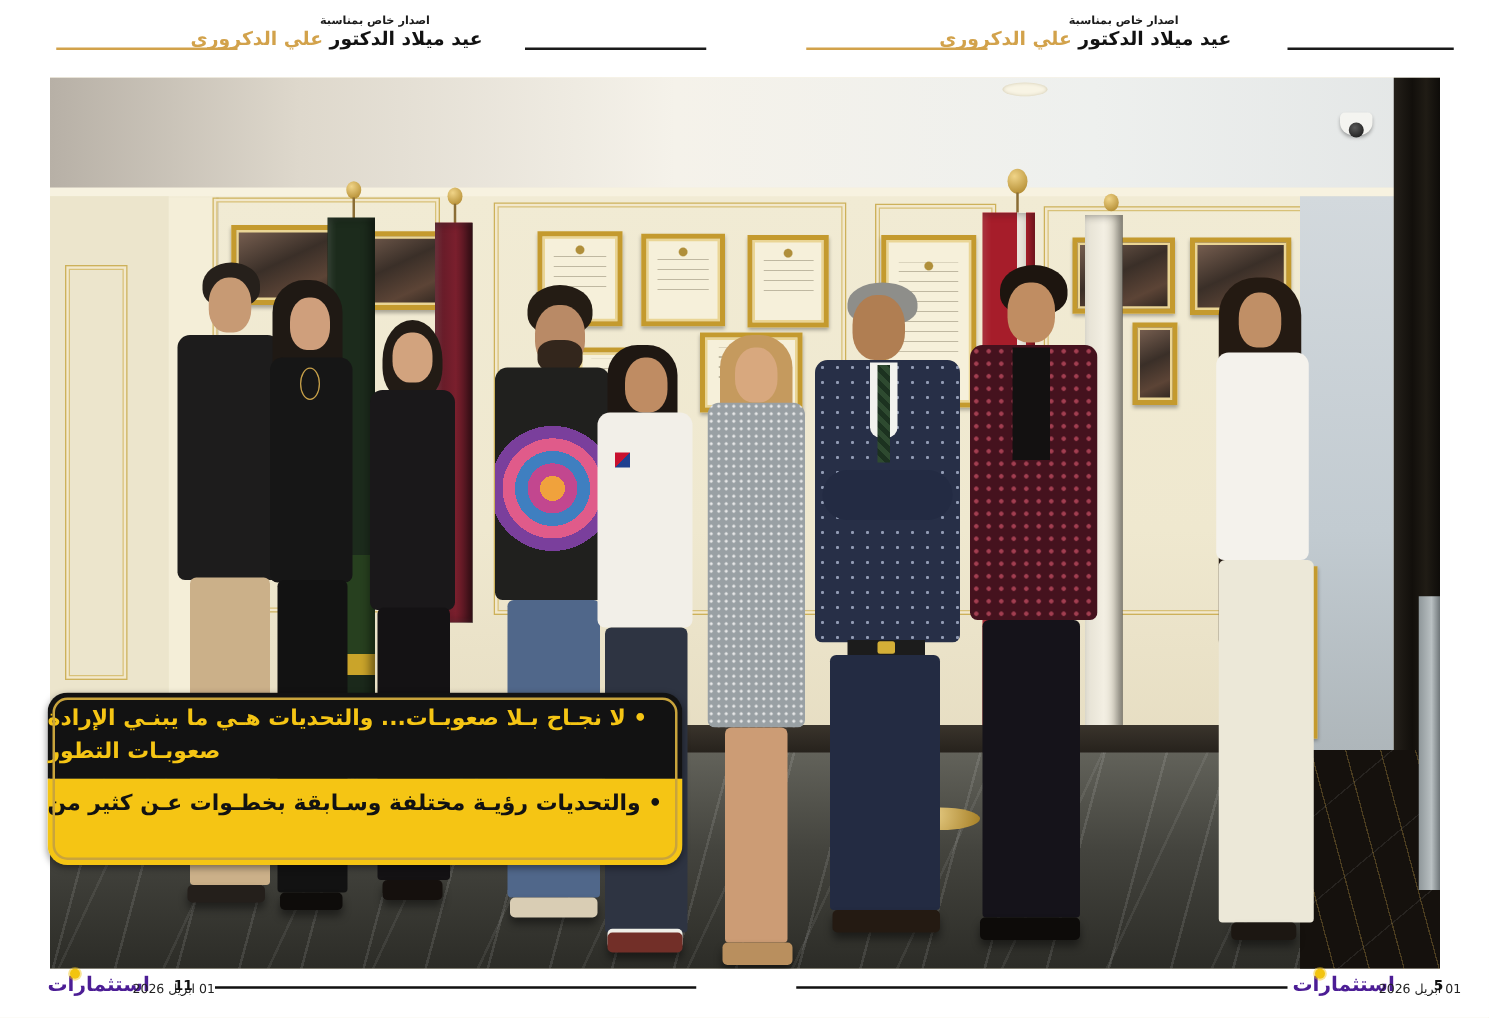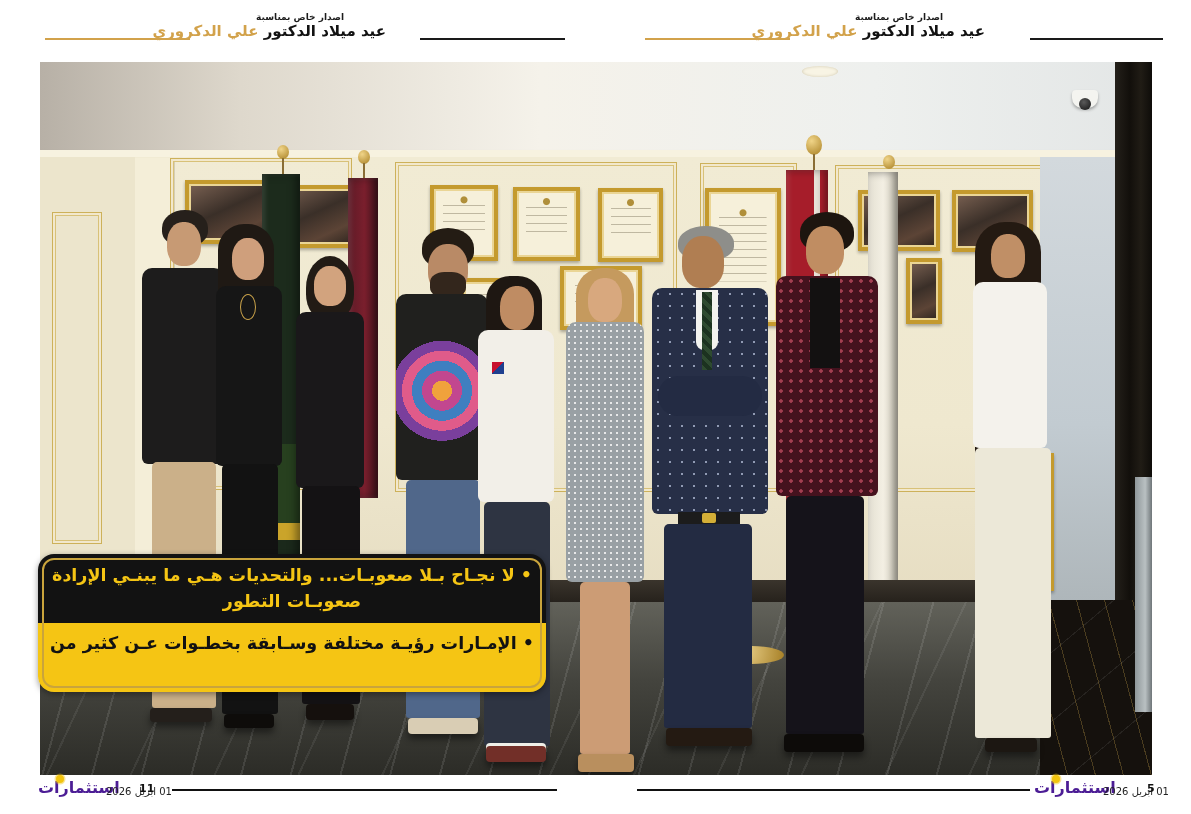--- a/index.html
+++ b/index.html
@@ -58,21 +58,21 @@
   .torso{border-radius:10px 10px 6px 6px;}
   .legs{border-radius:5px 5px 3px 3px;}
   .feet{border-radius:4px;box-shadow:0 5px 7px rgba(0,0,0,.45);}
 
   
   .quote-box{left:38px;top:554px;width:508px;height:138px;border-radius:16px;overflow:hidden;
              box-shadow:0 2px 6px rgba(0,0,0,.4);}
   .quote-top{position:absolute;left:0;top:0;width:100%;height:69px;background:#121212;}
   .quote-bottom{position:absolute;left:0;top:69px;width:100%;height:69px;background:#f5c514;}
   .quote-border{position:absolute;left:4px;top:4px;right:4px;bottom:4px;border:2px solid #c9a43c;border-radius:12px;pointer-events:none;}
-  .qline{position:relative;direction:rtl;text-align:center;white-space:nowrap;
+  .qline{position:relative;direction:rtl;text-align:left;white-space:nowrap;
          font-size:17.5px;font-weight:700;line-height:26px;}
   .quote-top .qline{color:#f5c514;}
   .quote-bottom .qline{color:#121212;}
   .quote-top{padding-top:8px;box-sizing:border-box;}
   .quote-bottom{padding-top:7px;box-sizing:border-box;}
 
   
   .folio-logo{font-size:16px;font-weight:700;color:#4c1d95;direction:rtl;white-space:nowrap;letter-spacing:-0.5px;}
   .logo-sun{position:absolute;width:8px;height:8px;border-radius:50%;background:#f2c40f;
             box-shadow:0 0 0 1.5px rgba(242,196,15,.45);}
@@ -233,21 +233,21 @@
       <div class="feet" style="left:20px;top:516px;width:52px;height:14px;background:#1c1712;"></div>
     </div>
   </div>
 
   <div class="abs quote-box">
     <div class="quote-top">
       <div class="qline">• لا نجـاح بـلا صعوبـات... والتحديات هـي ما يبنـي الإرادة</div>
       <div class="qline">صعوبـات التطور</div>
     </div>
     <div class="quote-bottom">
-      <div class="qline">• الإمـارات رؤيـة مختلفة وسـابقة بخطـوات عـن كثير من</div>
+      <div class="qline">• والتحديات رؤيـة مختلفة وسـابقة بخطـوات عـن كثير من</div>
     </div>
     <div class="quote-border"></div>
   </div>
 
   <div class="abs" style="left:38px;top:778px;width:68px;height:22px;">
     <span class="logo-sun" style="left:18px;top:-3px;"></span>
     <span class="folio-logo">استثمارات</span>
   </div>
   <div class="abs folio-date" style="left:106px;top:786px;">01 ابريل 2026</div>
   <div class="abs folio-num" style="left:139px;top:782px;">11</div>

